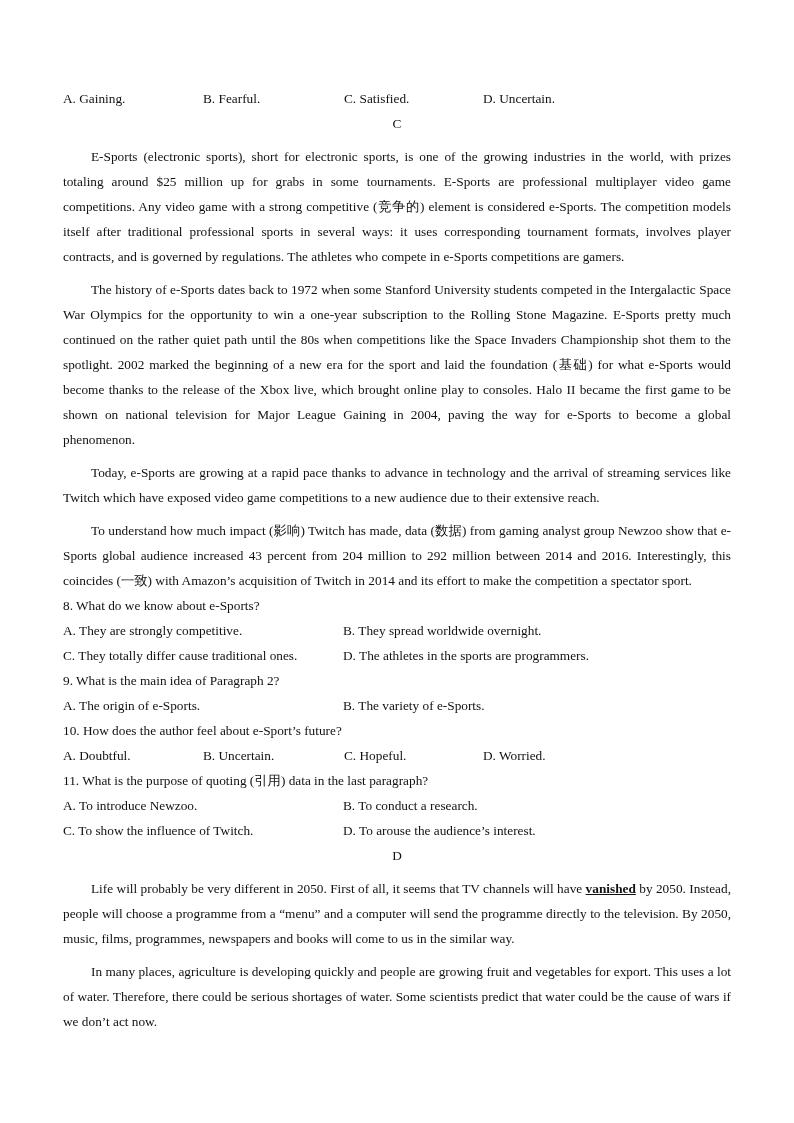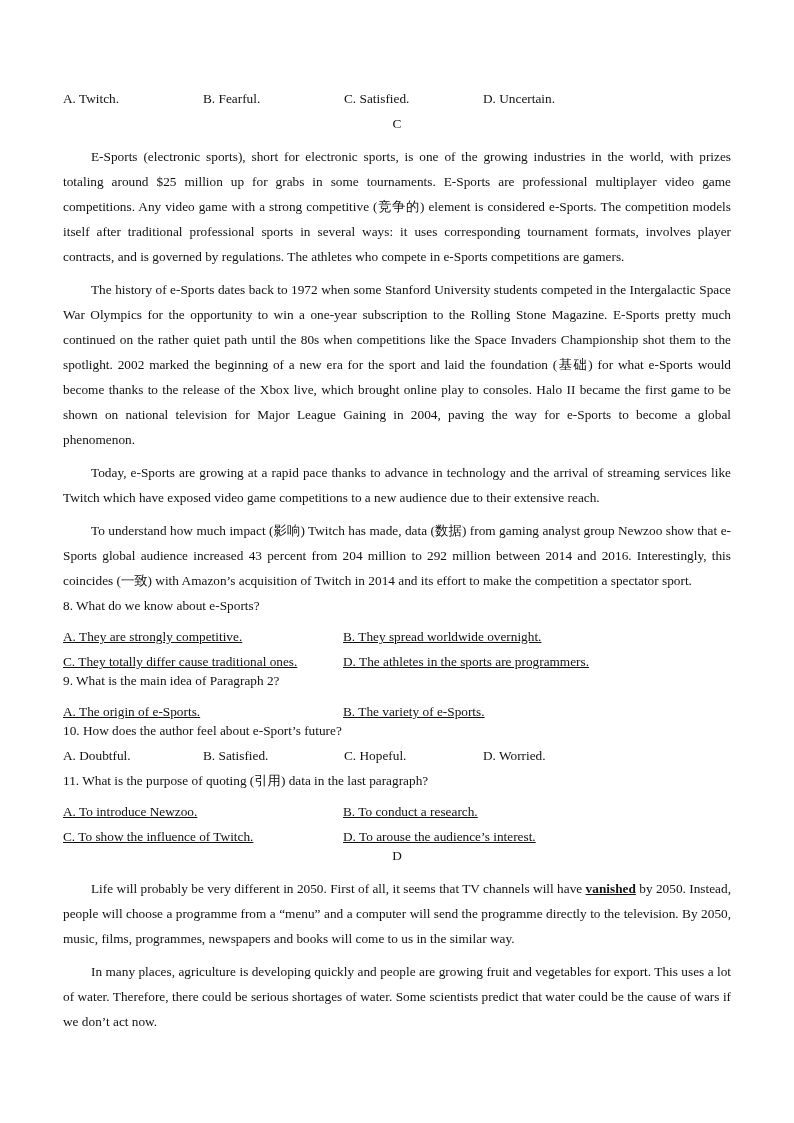--- a/index.html
+++ b/index.html
@@ -6,30 +6,30 @@
   body { width: 794px; height: 1123px; position: relative; overflow: hidden;
          font-family: "Liberation Serif", "DejaVu Serif", serif; color: #111; }
   .page { position: absolute; left: 63px; top: 86px; width: 668px; font-size: 13.3px; }
   .line { height: 25px; line-height: 25px; white-space: nowrap; }
   .para { text-align: justify; text-align-last: left; line-height: 25px; margin: 0; }
   .para.indent { text-indent: 28px; margin-top: 8px; }
   .center { text-align: center; height: 25px; line-height: 25px; }
   .opts4 { position: relative; height: 25px; line-height: 25px; }
   .opts4 span { position: absolute; top: 0; white-space: nowrap; }
   .opts2 { position: relative; height: 25px; line-height: 25px; }
-  .opts2 span { position: absolute; top: 6px; white-space: nowrap; text-decoration: underline; }
+  .opts2 span { position: absolute; top: 0; white-space: nowrap; }
   .u { font-weight: bold; text-decoration: underline; }
 </style>
 </head>
 <body>
 
 <div class="page">
 
   <div class="opts4">
-    <span style="left:0">A. Twitch.</span>
+    <span style="left:0">A. Gaining.</span>
     <span style="left:140px">B. Fearful.</span>
     <span style="left:281px">C. Satisfied.</span>
     <span style="left:420px">D. Uncertain.</span>
   </div>
 
   <div class="center">C</div>
 
   <p class="para indent">E-Sports (electronic sports), short for electronic sports, is one of the growing industries in the world, with prizes totaling around $25 million up for grabs in some tournaments. E-Sports are professional multiplayer video game competitions. Any video game with a strong competitive (竞争的) element is considered e-Sports. The competition models itself after traditional professional sports in several ways: it uses corresponding tournament formats, involves player contracts, and is governed by regulations. The athletes who compete in e-Sports competitions are gamers.</p>
   <p class="para indent">The history of e-Sports dates back to 1972 when some Stanford University students competed in the Intergalactic Space War Olympics for the opportunity to win a one-year subscription to the Rolling Stone Magazine. E-Sports pretty much continued on the rather quiet path until the 80s when competitions like the Space Invaders Championship shot them to the spotlight. 2002 marked the beginning of a new era for the sport and laid the foundation (基础) for what e-Sports would become thanks to the release of the Xbox live, which brought online play to consoles. Halo II became the first game to be shown on national television for Major League Gaining in 2004, paving the way for e-Sports to become a global phenomenon.</p>
   <p class="para indent">Today, e-Sports are growing at a rapid pace thanks to advance in technology and the arrival of streaming services like Twitch which have exposed video game competitions to a new audience due to their extensive reach.</p>
@@ -47,21 +47,21 @@
 
   <div class="line">9. What is the main idea of Paragraph 2?</div>
   <div class="opts2">
     <span style="left:0">A.  The origin of e-Sports.</span>
     <span style="left:280px">B.  The variety of e-Sports.</span>
   </div>
 
   <div class="line">10. How does the author feel about e-Sport’s future?</div>
   <div class="opts4">
     <span style="left:0">A. Doubtful.</span>
-    <span style="left:140px">B.  Satisfied.</span>
+    <span style="left:140px">B.  Uncertain.</span>
     <span style="left:281px">C.  Hopeful.</span>
     <span style="left:420px">D. Worried.</span>
   </div>
 
   <div class="line">11. What is the purpose of quoting (引用) data in the last paragraph?</div>
   <div class="opts2">
     <span style="left:0">A.  To introduce Newzoo.</span>
     <span style="left:280px">B.  To conduct a research.</span>
   </div>
   <div class="opts2">

